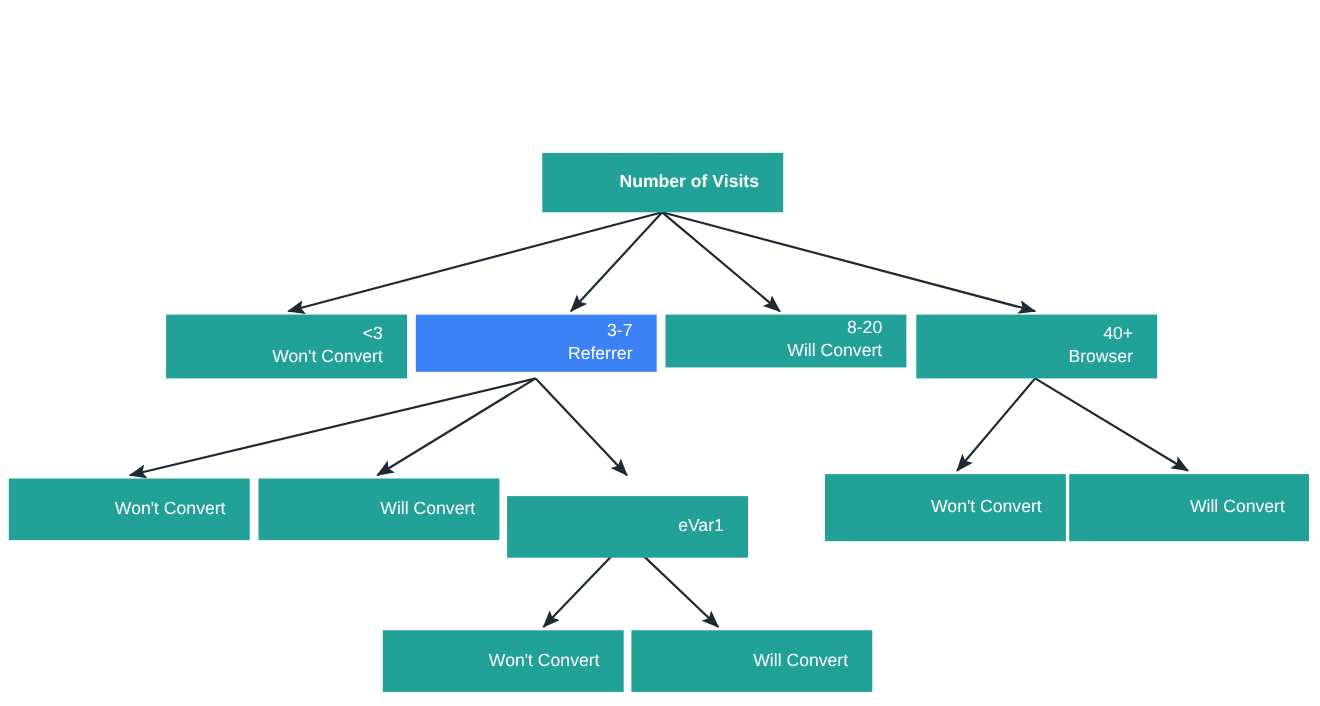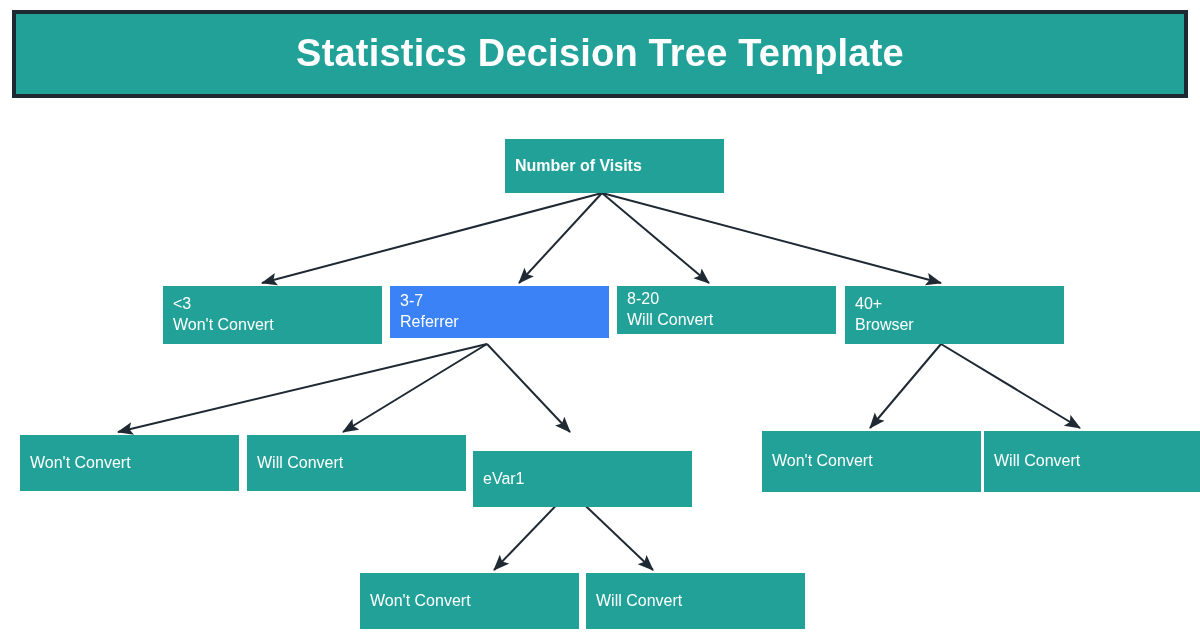--- a/index.html
+++ b/index.html
@@ -55,47 +55,43 @@
     pointer-events: none;
   }
 
   
   .node {
     position: absolute;
     background: #22A198;
     box-sizing: border-box;
     display: flex;
     flex-direction: column;
-    align-items: flex-start;
+    align-items: flex-end;
     justify-content: center;
     text-align: center;
     color: #ffffff;
-    padding: 2px 10px;
-    margin-left: 12px;
+    padding: 2px 22px;
   }
   .node-line {
     display: block;
     font-size: 16px;
     font-weight: normal;
     line-height: 1.3;
     white-space: nowrap;
   }
   .node.root .node-line {
     font-size: 16px;
     font-weight: bold;
   }
 </style>
 </head>
 <body>
 
 <div id="canvas">
 
-  <div class="title-banner">
-    <div class="title-text">Statistics Decision Tree Template</div>
-  </div>
 
   <svg class="edges" viewBox="0 0 1200 642" width="1200" height="642" aria-hidden="true">
     <defs>
       <marker id="arrowhead" markerWidth="9" markerHeight="9" refX="7.5" refY="3.2" orient="auto" markerUnits="strokeWidth">
         <path d="M0,0 L8,3.2 L0,6.4 L1.6,3.2 Z" fill="#1F2933"></path>
       </marker>
     </defs>
     <g id="edge-group">
         <line x1="602" y1="193" x2="262" y2="283" stroke="#1F2933" stroke-width="2" marker-end="url(#arrowhead)"></line>
         <line x1="602" y1="193" x2="519" y2="283" stroke="#1F2933" stroke-width="2" marker-end="url(#arrowhead)"></line>

